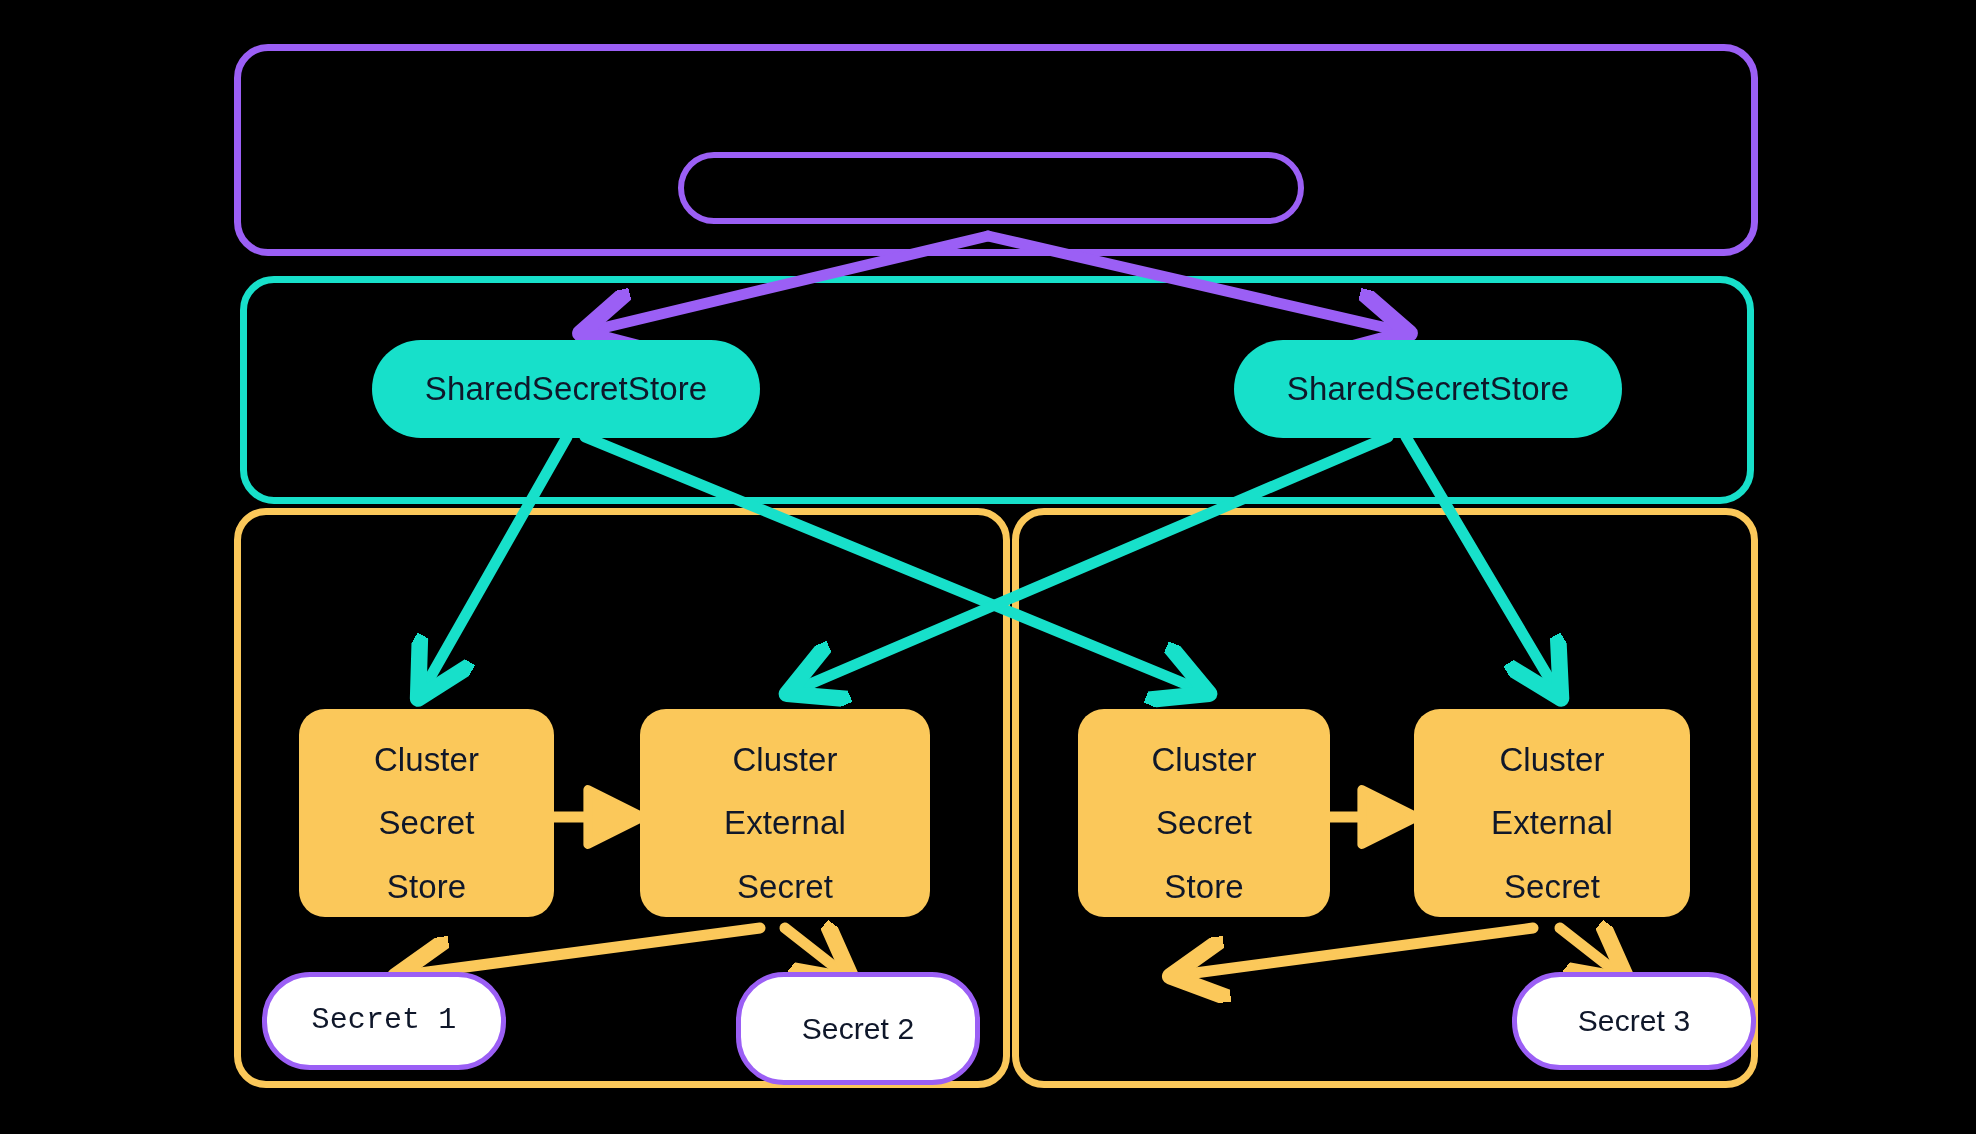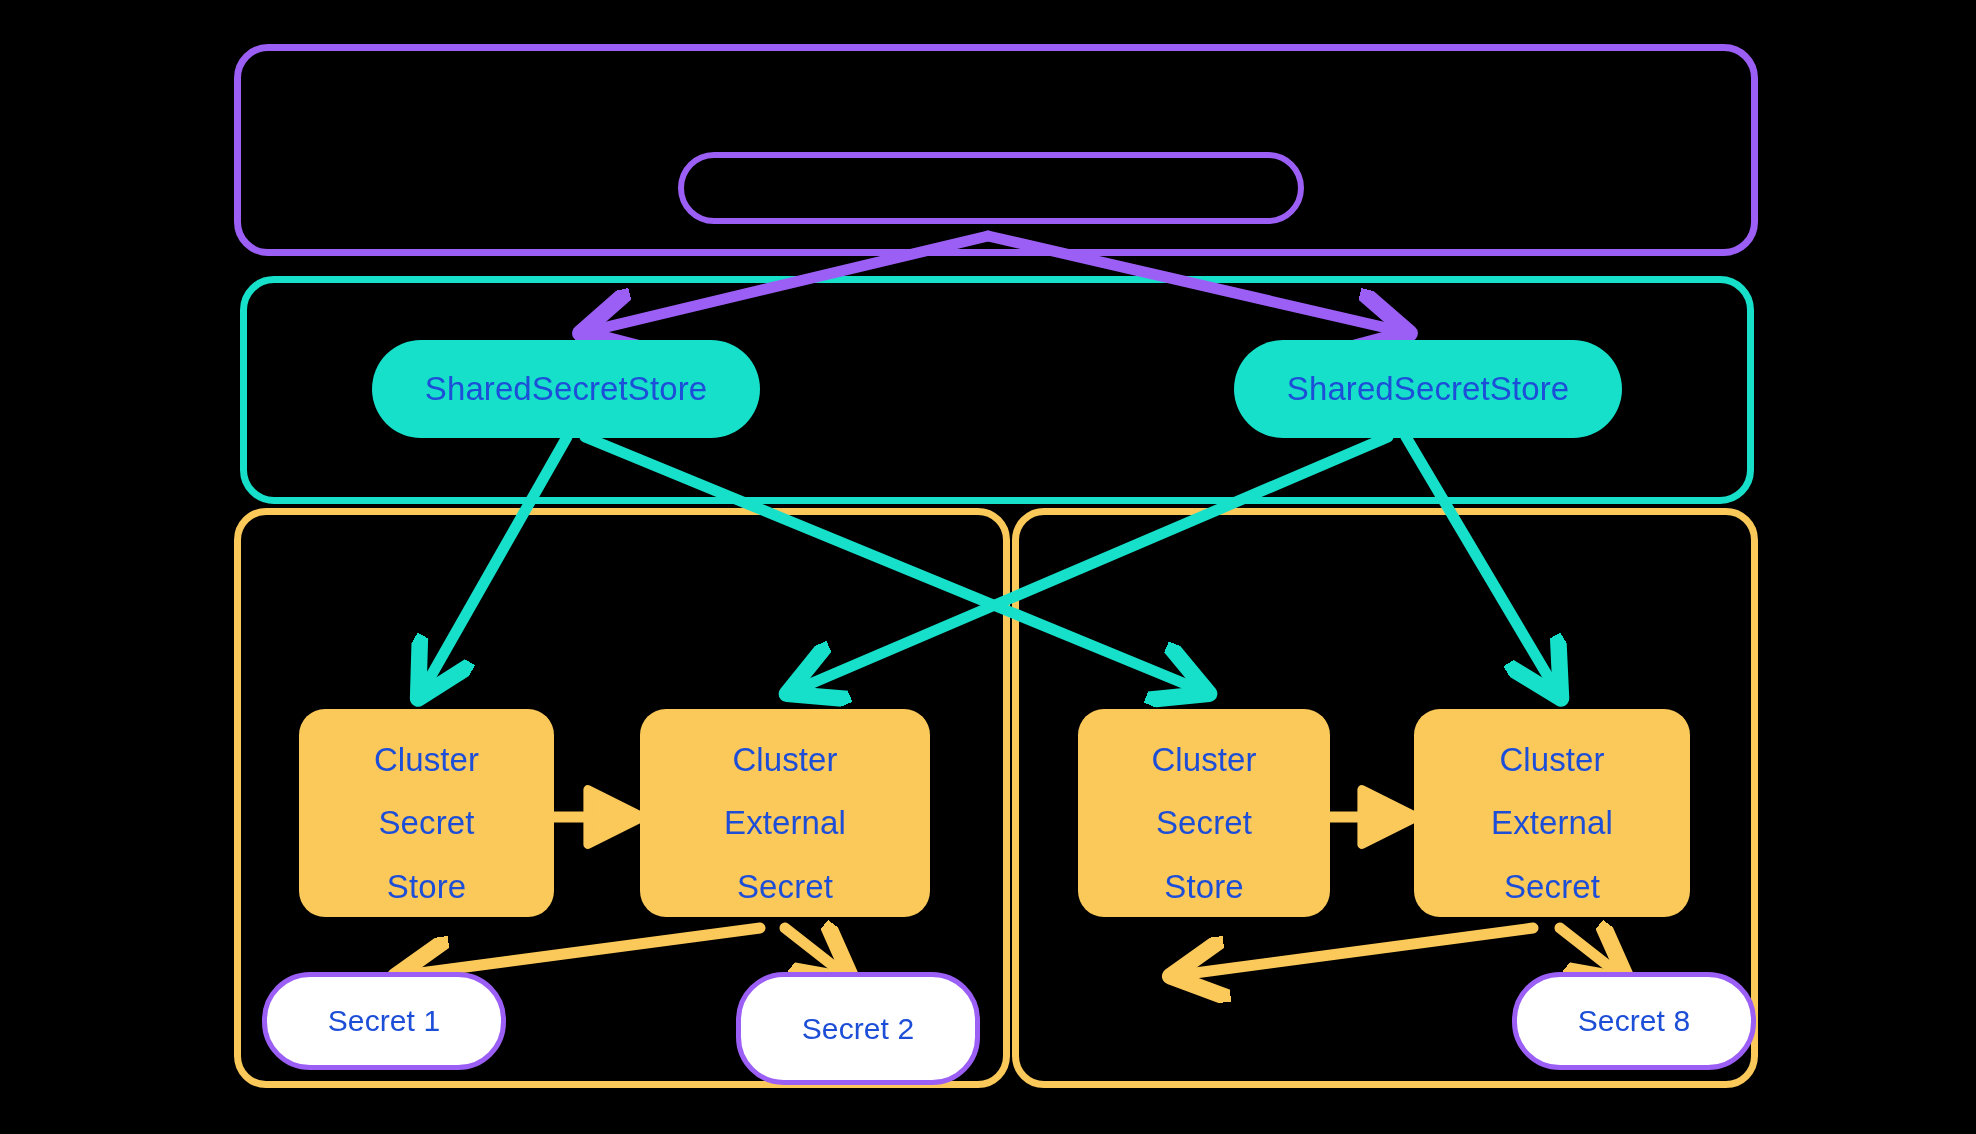--- a/index.html
+++ b/index.html
@@ -31,21 +31,21 @@
     box-sizing: border-box;
     background: transparent;
   }
   .node {
     position: absolute;
     box-sizing: border-box;
     display: flex;
     align-items: center;
     justify-content: center;
     text-align: center;
-    color: #1d4ed8;
+    color: #0f172a;
     line-height: 1.32;
     z-index: 5;
   }
   .node-shared {
     border-radius: 52px;
     font-size: 33px;
     letter-spacing: 0.1px;
   }
   .node-cluster {
     border-radius: 26px;
@@ -148,26 +148,26 @@
     <span class="nl">Secret</span>
     <span class="nl">Store</span>
   </div>
 
   <div class="node node-cluster" style="left:1414px; top:709px; width:276px; height:208px; background:#FBC85A; flex-direction:column;">
     <span class="nl">Cluster</span>
     <span class="nl">External</span>
     <span class="nl">Secret</span>
   </div>
 
-  <div class="node node-secret" style="left:262px; top:972px; width:244px; height:98px; background:#FFFFFF; border:5px solid #9B5FF5;">
+  <div class="node node-secret" style="left:262px; top:972px; width:244px; height:98px; background:#FFFFFF; border:5px solid #9B5FF5;font-family:Liberation Mono, monospace;">
     <span>Secret 1</span>
   </div>
 
   <div class="node node-secret" style="left:736px; top:972px; width:244px; height:113px; background:#FFFFFF; border:5px solid #9B5FF5;">
     <span>Secret 2</span>
   </div>
 
 
   <div class="node node-secret" style="left:1512px; top:972px; width:244px; height:98px; background:#FFFFFF; border:5px solid #9B5FF5;">
-    <span>Secret 8</span>
+    <span>Secret 3</span>
   </div>
 
 </div>
 
 </body></html>

